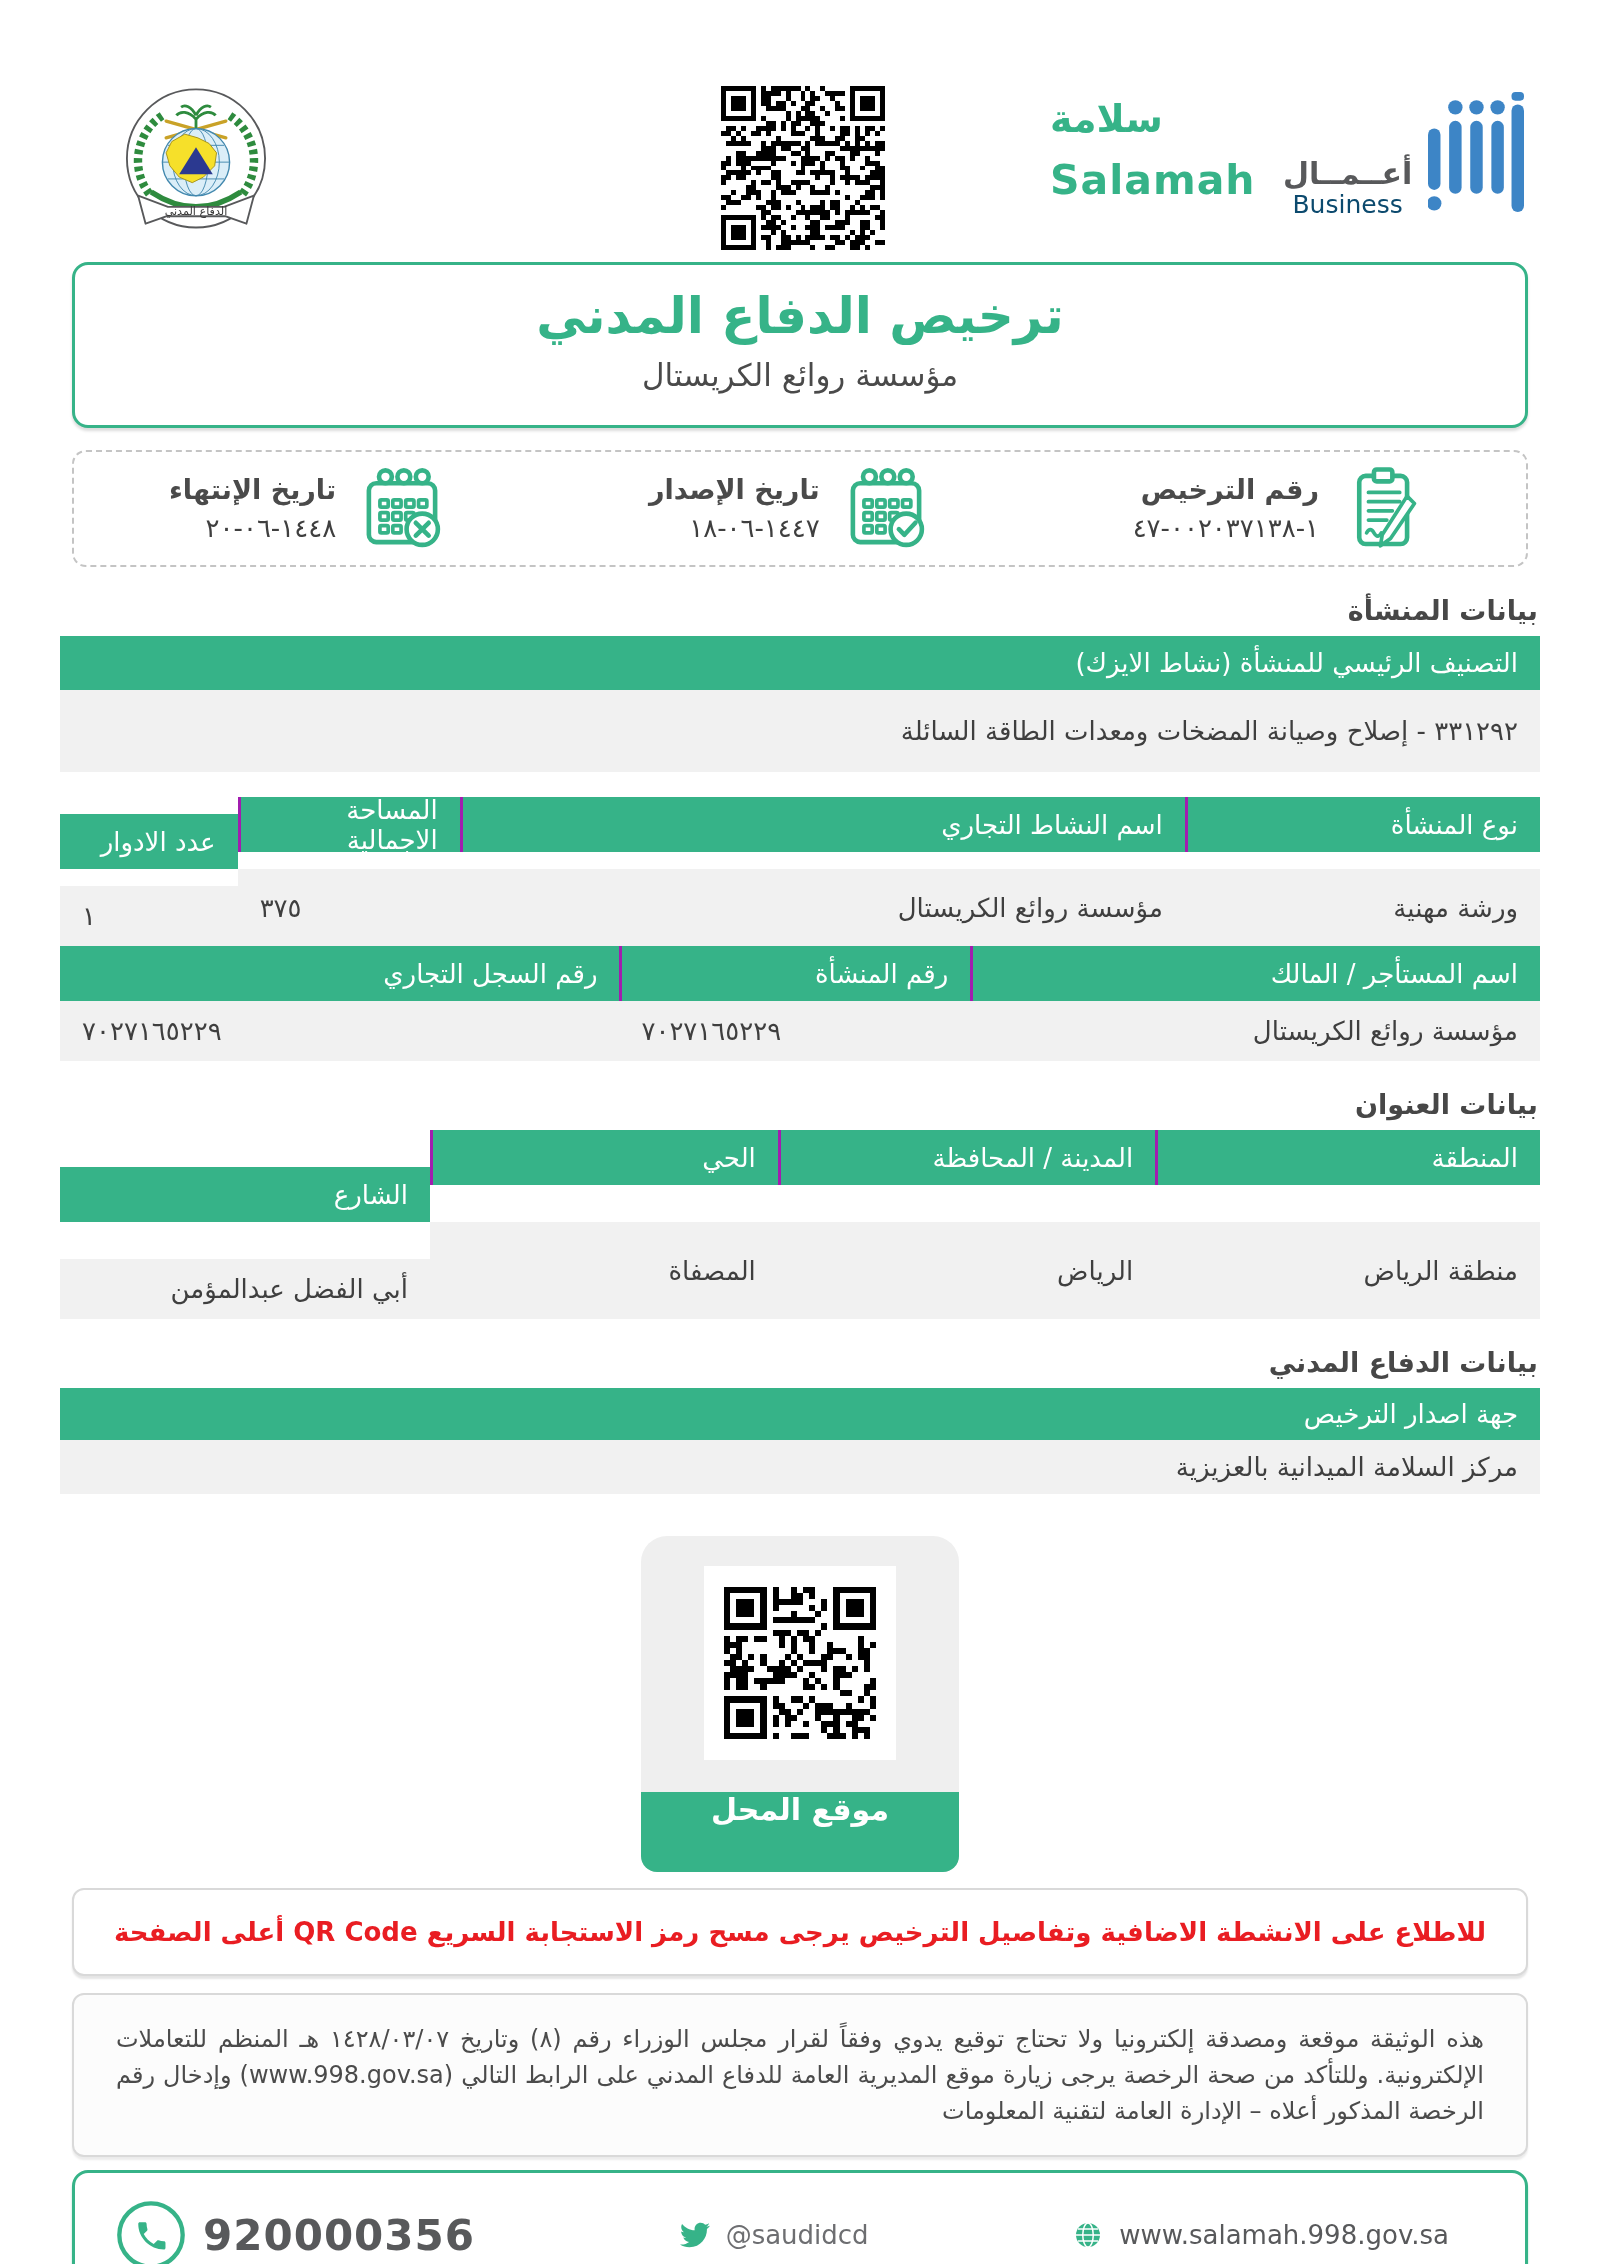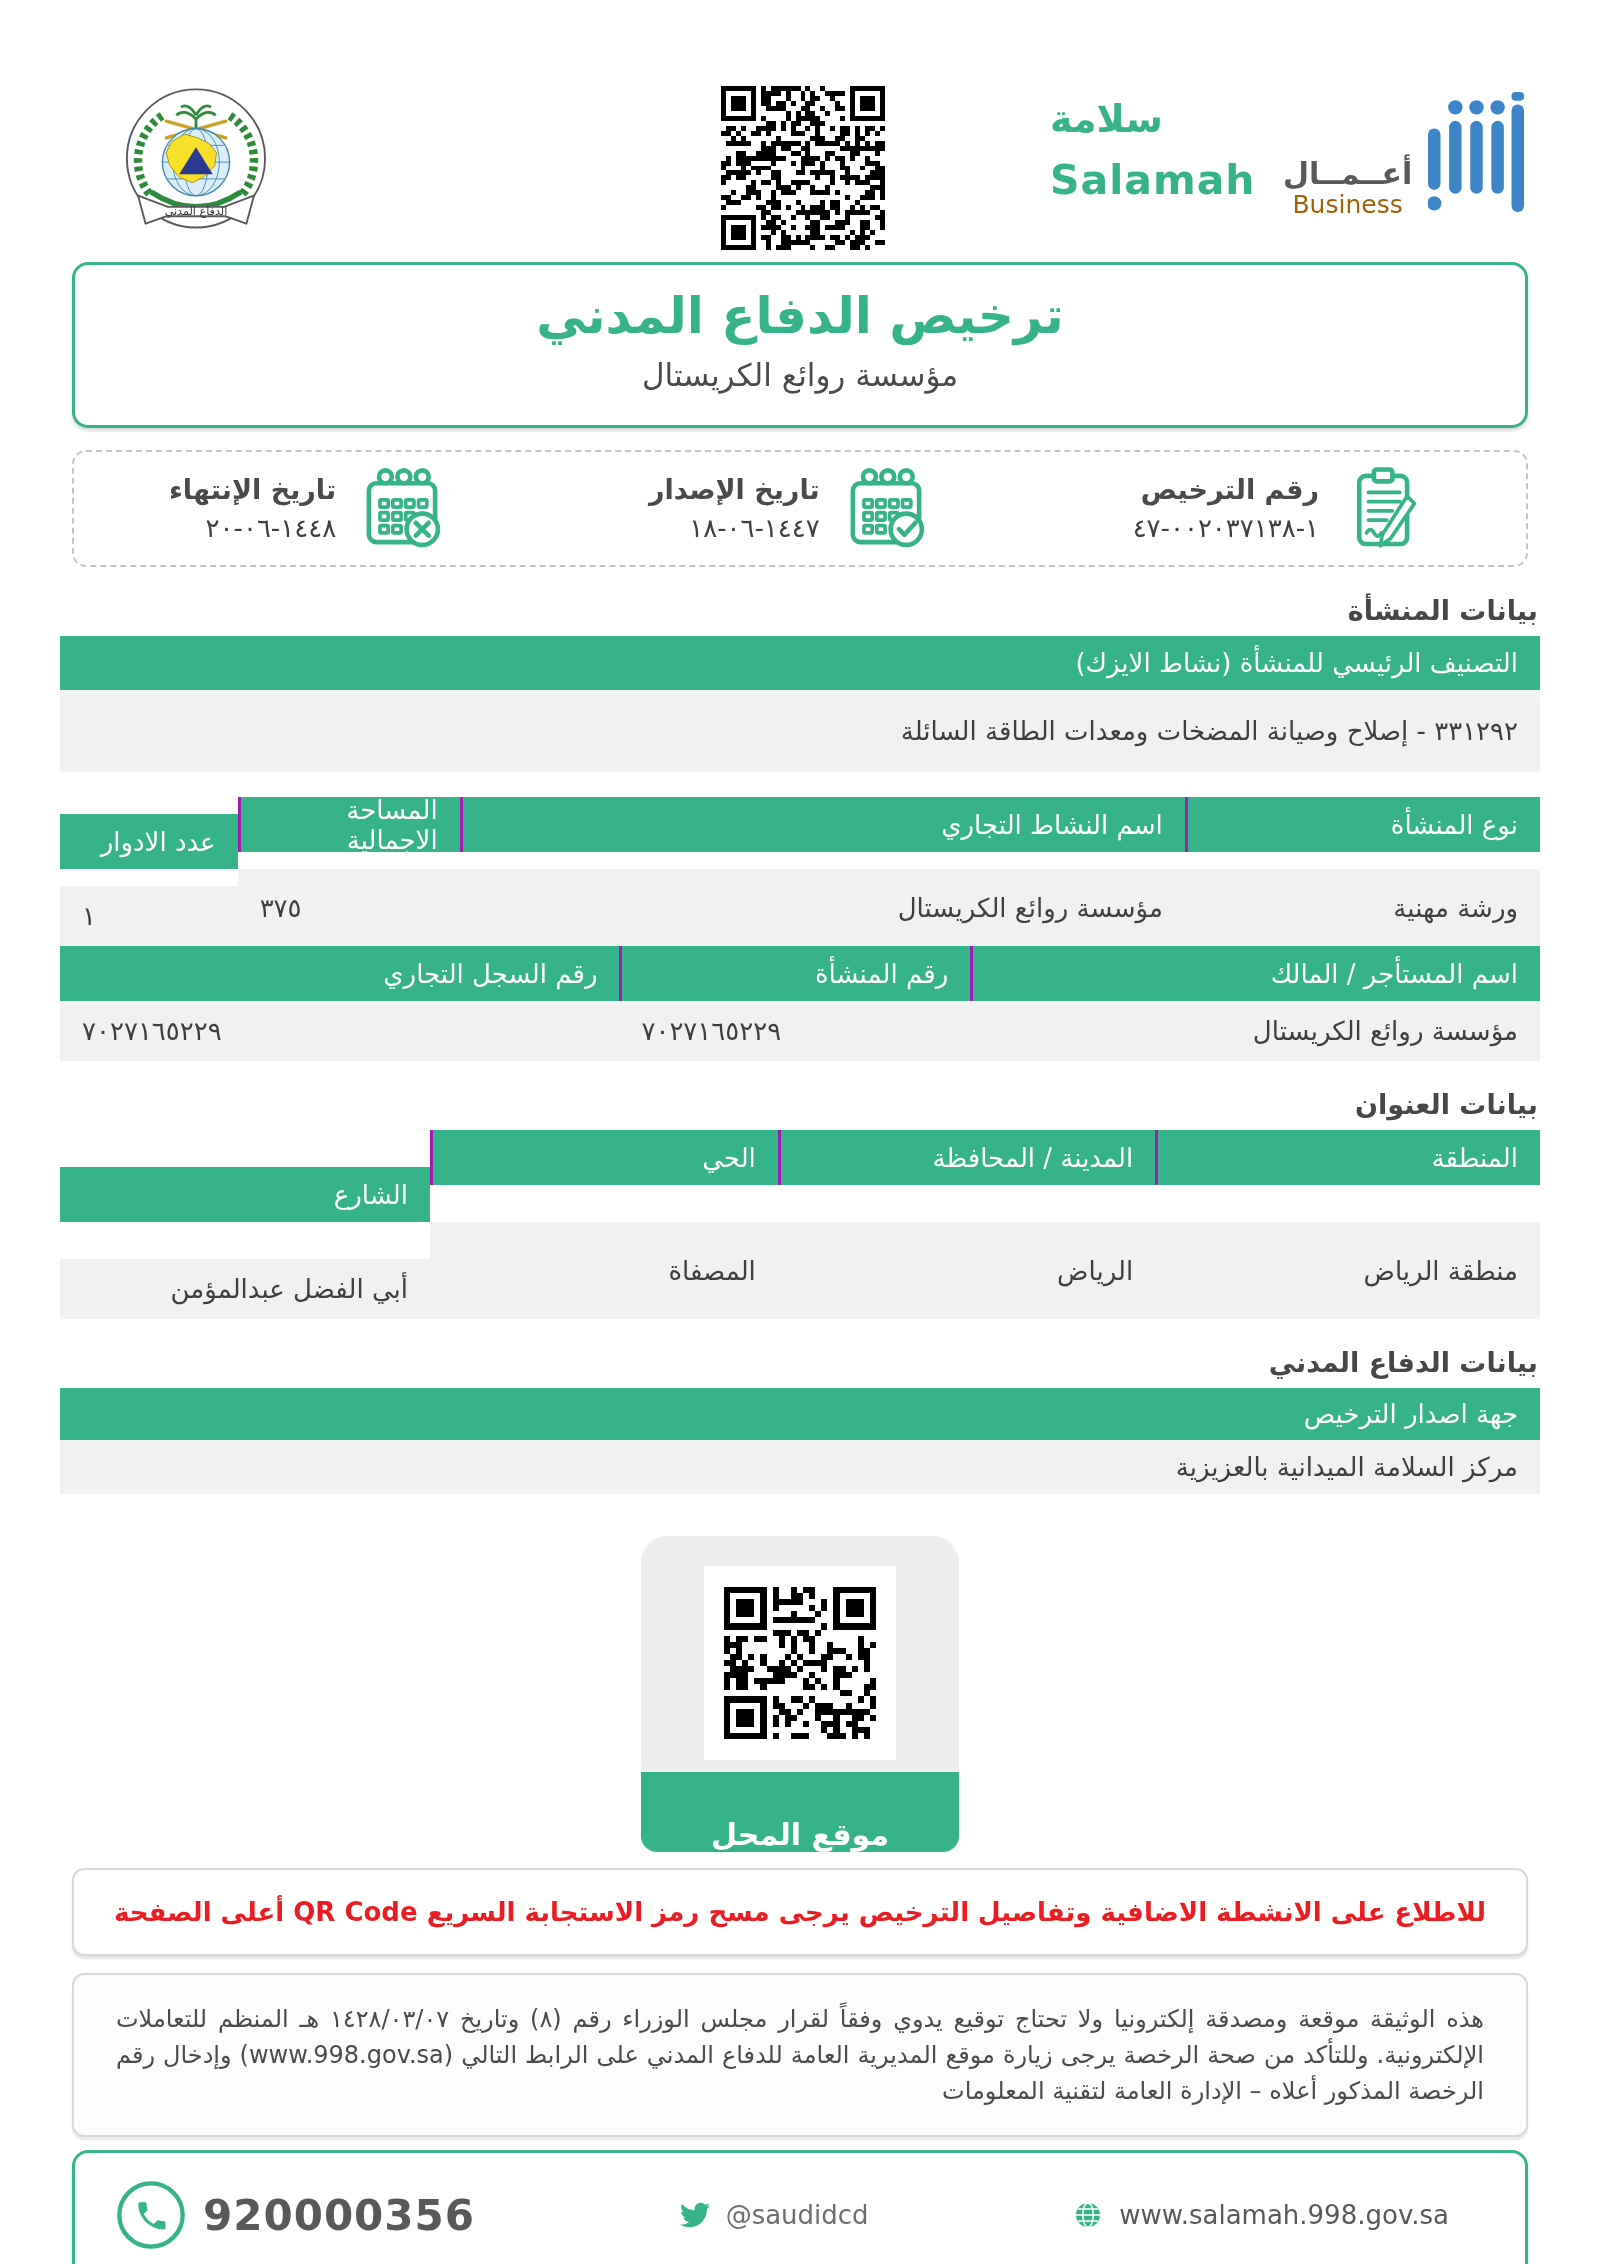--- a/index.html
+++ b/index.html
@@ -15,21 +15,21 @@
   .header{position:relative; height:250px;}
   .cd-emblem{position:absolute; left:112px; top:80px; width:168px; height:168px;}
   .top-qr{position:absolute; left:721px; top:86px; width:164px; height:164px;}
   .salamah-block{position:absolute; left:1050px; top:100px; direction:ltr; text-align:left;}
   .salamah-ar{font-size:38px; font-weight:bold; color:var(--green); line-height:1;}
   .salamah-en{font-size:41px; font-weight:bold; color:var(--green); line-height:1; margin-top:22px; letter-spacing:1px;}
   .absher-block{position:absolute; left:1283px; top:90px; display:flex; align-items:flex-end; gap:16px;}
   .absher-icon{width:96px; height:148px;}
   .absher-text{text-align:center; margin-bottom:18px;}
   .absher-ar{font-size:30px; font-weight:bold; color:#58595b; line-height:1.1;margin-top:40px;}
-  .absher-en{font-size:25px; color:#a16207; line-height:1.2;}
+  .absher-en{font-size:25px; color:#0c4a6e; line-height:1.2;}
   
   .content{padding:0 60px;}
   .title-box{
     margin:12px 12px 0; height:160px; border:3px solid var(--green); border-radius:16px;
     background:#fff; text-align:center; box-shadow:0 3px 3px rgba(0,0,0,.14);
   }
   .title-box h1{margin:22px 0 0; font-size:50px; font-weight:bold; color:var(--green);}
   .title-sub{margin-top:12px; font-size:31px; color:#4a4a4a;}
   .dashed-box{
     margin:22px 12px 0; height:117px; border:2.5px dashed #c4c4c4; border-radius:14px;
@@ -57,21 +57,21 @@
   .t1-c0{width:24%;} .t1-c1{width:49%;} .t1-c2{width:15%;} .t1-c3{width:12%;margin-top:17px;}
   .t2-c0{width:38.5%;} .t2-c1{width:23.7%;} .t2-c2{width:37.8%;}
   .t3-c0{width:26%;} .t3-c1{width:25.5%;} .t3-c2{width:23.5%;} .t3-c3{width:25%;margin-top:37px;}
   
   .qr-card{
     margin:42px auto 0; width:318px; background:#efefef;
     border-radius:26px 26px 16px 16px; overflow:hidden;
   }
   .qr-white{width:192px; height:194px; background:#fff; margin:30px auto 0; display:flex; align-items:center; justify-content:center;}
   .qr-band{
-    margin-top:12px; height:80px; background:var(--green); display:flex; align-items:flex-end; justify-content:center;
+    margin-top:32px; height:80px; background:var(--green); display:flex; align-items:flex-start; justify-content:center;
   }
   .qr-band-label{color:#fff; font-size:30px; font-weight:bold;}
   
   .notice-box{
     margin:16px 12px 0; height:84px; border:2px solid var(--border-gray); border-radius:12px;
     display:flex; align-items:center; justify-content:center; box-shadow:0 3px 2px rgba(0,0,0,.10); background:#fff;
   }
   .notice-text{color:var(--red); font-size:26px; font-weight:bold;}
   .legal-box{
     margin:17px 12px 0; border:2px solid var(--border-gray); border-radius:12px; background:#fcfcfc;

